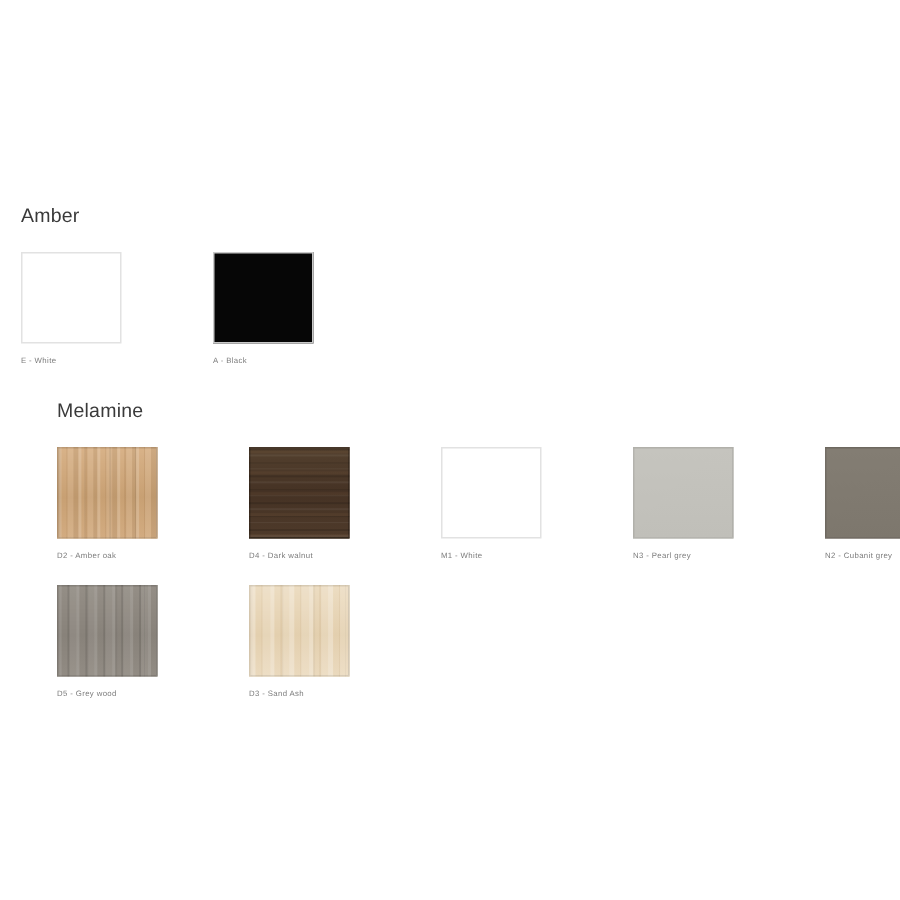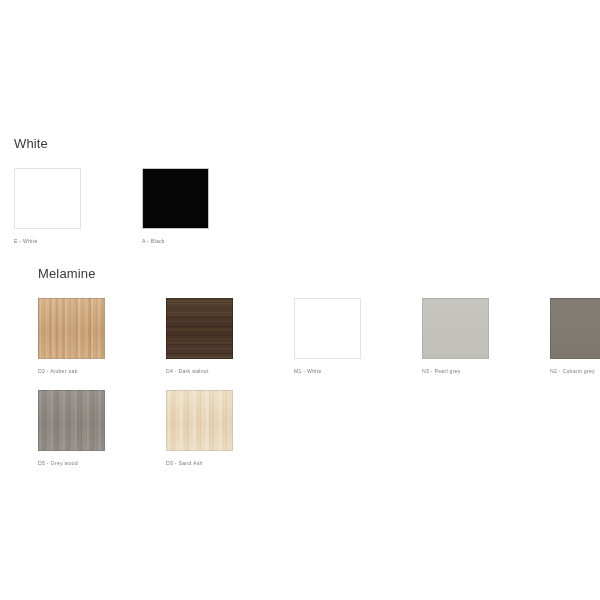--- a/index.html
+++ b/index.html
@@ -138,21 +138,21 @@
       linear-gradient(180deg, #ecdcc1 0%, #e3cfae 55%, #ead9bd 100%);
     border-color: rgba(0,0,0,0.09);
   }
 </style>
 </head>
 <body>
 
 <div class="page">
   <div id="sections-root">
       <div class="section" style="top: 136px;">
-        <h2 class="section-title">White</h2>
+        <h2 class="section-title">Amber</h2>
         <div class="swatch-grid" style="height: 92px;">
           <div class="swatch-cell" style="left: 14px; top: 0px;">
             <div class="swatch-chip plain-white"></div>
             <div class="swatch-label">E - White</div>
           </div>
           <div class="swatch-cell" style="left: 142px; top: 0px;">
             <div class="swatch-chip plain-black"></div>
             <div class="swatch-label">A - Black</div>
           </div>
         </div>

